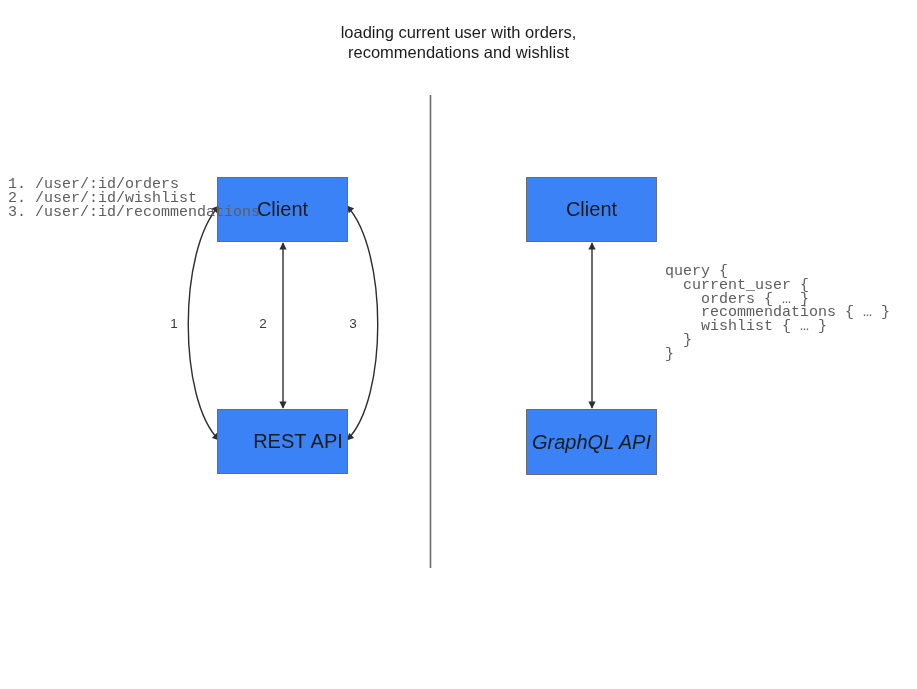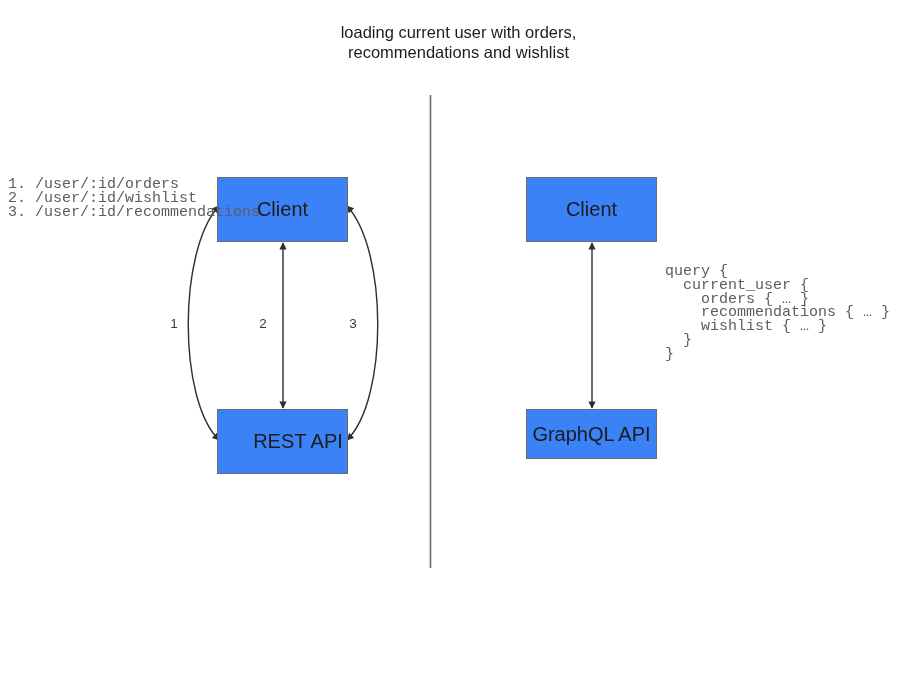--- a/index.html
+++ b/index.html
@@ -46,21 +46,21 @@
     display: flex;
     align-items: center;
     justify-content: center;
     font-family: "Liberation Sans", sans-serif;
     font-size: 20px;
     color: #1c1c1c;
   }
   #node-client-rest   { left: 217px; top: 177px; width: 131px; height: 65px; }
   #node-rest-api      { left: 217px; top: 409px; width: 131px; height: 65px; padding-left: 31px; }
   #node-client-gql    { left: 526px; top: 177px; width: 131px; height: 65px; }
-  #node-graphql-api   { left: 526px; top: 409px; width: 131px; height: 50px; }
+  #node-graphql-api   { left: 526px; top: 409px; width: 131px; height: 66px; font-style: italic; }
 
   
   .edge-label {
     position: absolute;
     font-family: "Liberation Sans", sans-serif;
     font-size: 13.5px;
     color: #3a3a3a;
     text-align: center;
     width: 20px;
   }

